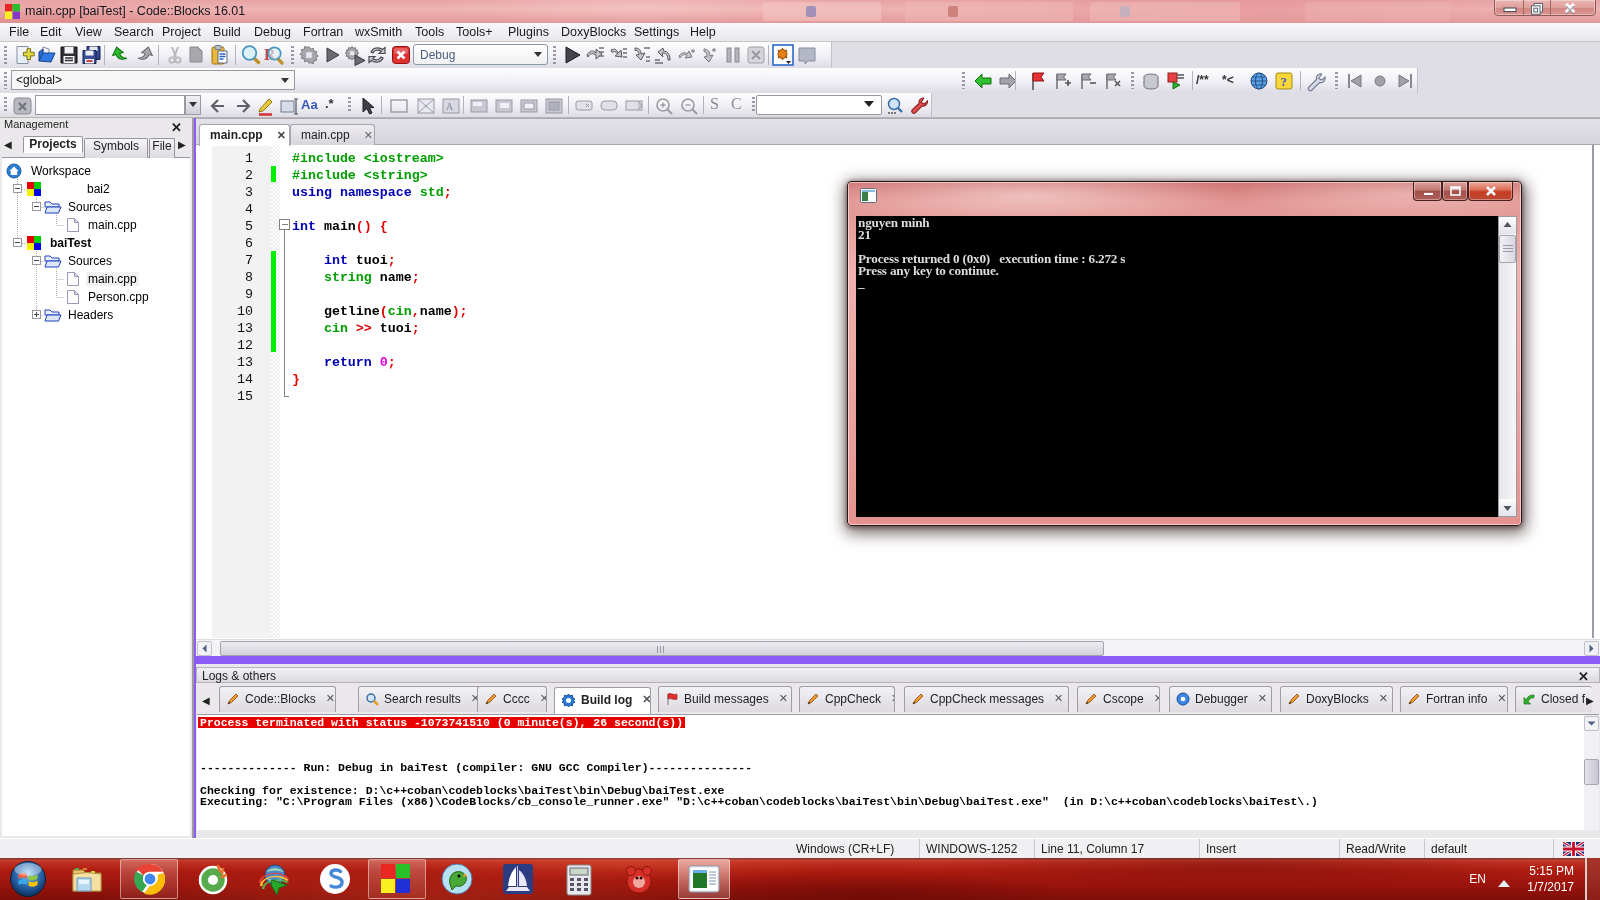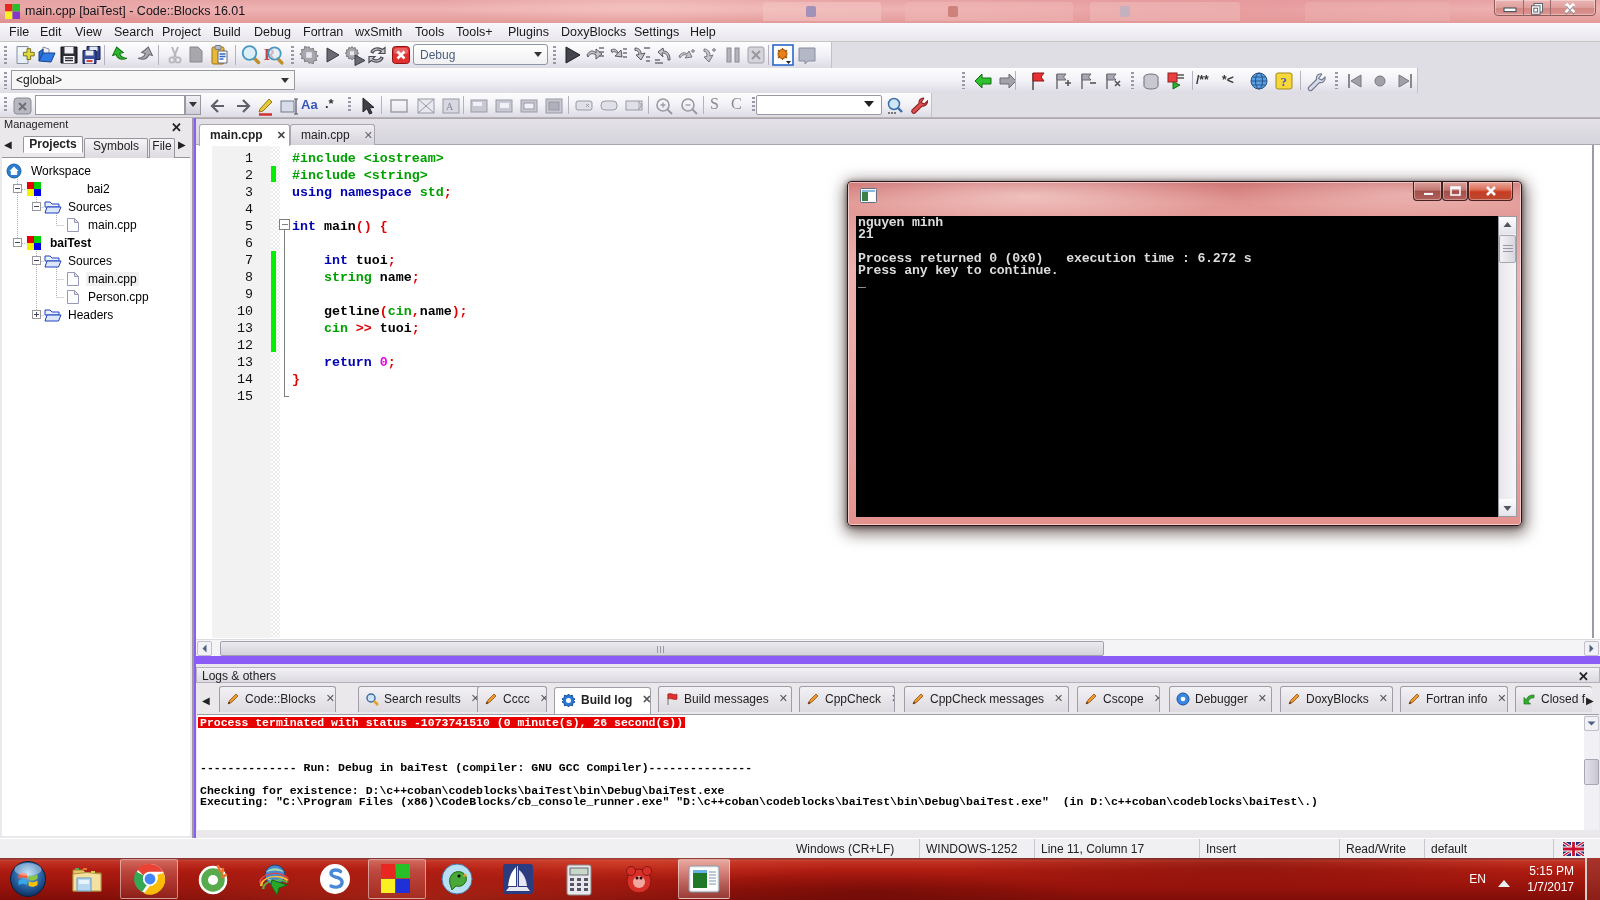--- a/index.html
+++ b/index.html
@@ -113,21 +113,21 @@
 
 #conwin { left:847px; top:181px; width:675px; height:345px; }
 #conframe { position:absolute; left:0; top:0; width:675px; height:345px; border-radius:4px; border:1px solid #2a1616;
   background:
     radial-gradient(ellipse 300px 40px at 180px 14px, rgba(255,235,230,0.55), transparent 70%),
     radial-gradient(ellipse 250px 36px at 560px 12px, rgba(255,235,230,0.4), transparent 70%),
     linear-gradient(180deg,#cf7776 0%,#e19693 6%,#efb2ae 26%,#eca5a1 60%,#e5928f 100%);
   box-shadow:inset 0 0 0 1px rgba(255,255,255,0.5), 1px 4px 16px 3px rgba(30,5,5,0.6), 0 1px 4px 1px rgba(30,5,5,0.4); }
 #contitle { position:absolute; left:34px; top:5px; right:120px; height:22px; color:#101018; font-size:12.5px; white-space:nowrap; overflow:hidden; }
 #conclient { position:absolute; left:8px; top:34px; width:642px; height:301px; padding:1px 0 12px 2px; background:#000; color:#dcdcdc;
-  font-family:Liberation Mono, monospace; font-size:13.2px; font-weight:bold; line-height:12px; white-space:pre; overflow:hidden; letter-spacing:-0.2px; }
+  font-family:Liberation Serif, serif; font-size:13.2px; font-weight:bold; line-height:12px; white-space:pre; overflow:hidden; letter-spacing:-0.2px; }
 #conscroll { position:absolute; left:650px; top:34px; width:19px; height:301px; background:linear-gradient(90deg,#e8e6ea,#f6f5f8); border:1px solid #9a9aa2; }
 .csbtn { position:absolute; left:0px; width:17px; height:17px; background:linear-gradient(180deg,#fdfdfd,#e4e3ea); }
 #csthumb { position:absolute; left:0px; top:18px; width:17px; height:28px; background:linear-gradient(90deg,#f2f1f5,#d8d7de); border:1px solid #a8a6b0; border-radius:2px; }
 #csthumb:after { content:""; position:absolute; left:3px; top:9px; width:10px; height:8px;
   background:repeating-linear-gradient(180deg,#9a98a6 0 1px,transparent 1px 3px); }
 .conbtn { position:absolute; top:0px; height:19px; border:1px solid #4a2020; border-top:none; border-radius:0 0 4px 4px; box-shadow:inset 0 0 0 1px rgba(255,255,255,0.35); }
 #concursor { animation:none; }
 </style>
 </head>
 <body>

